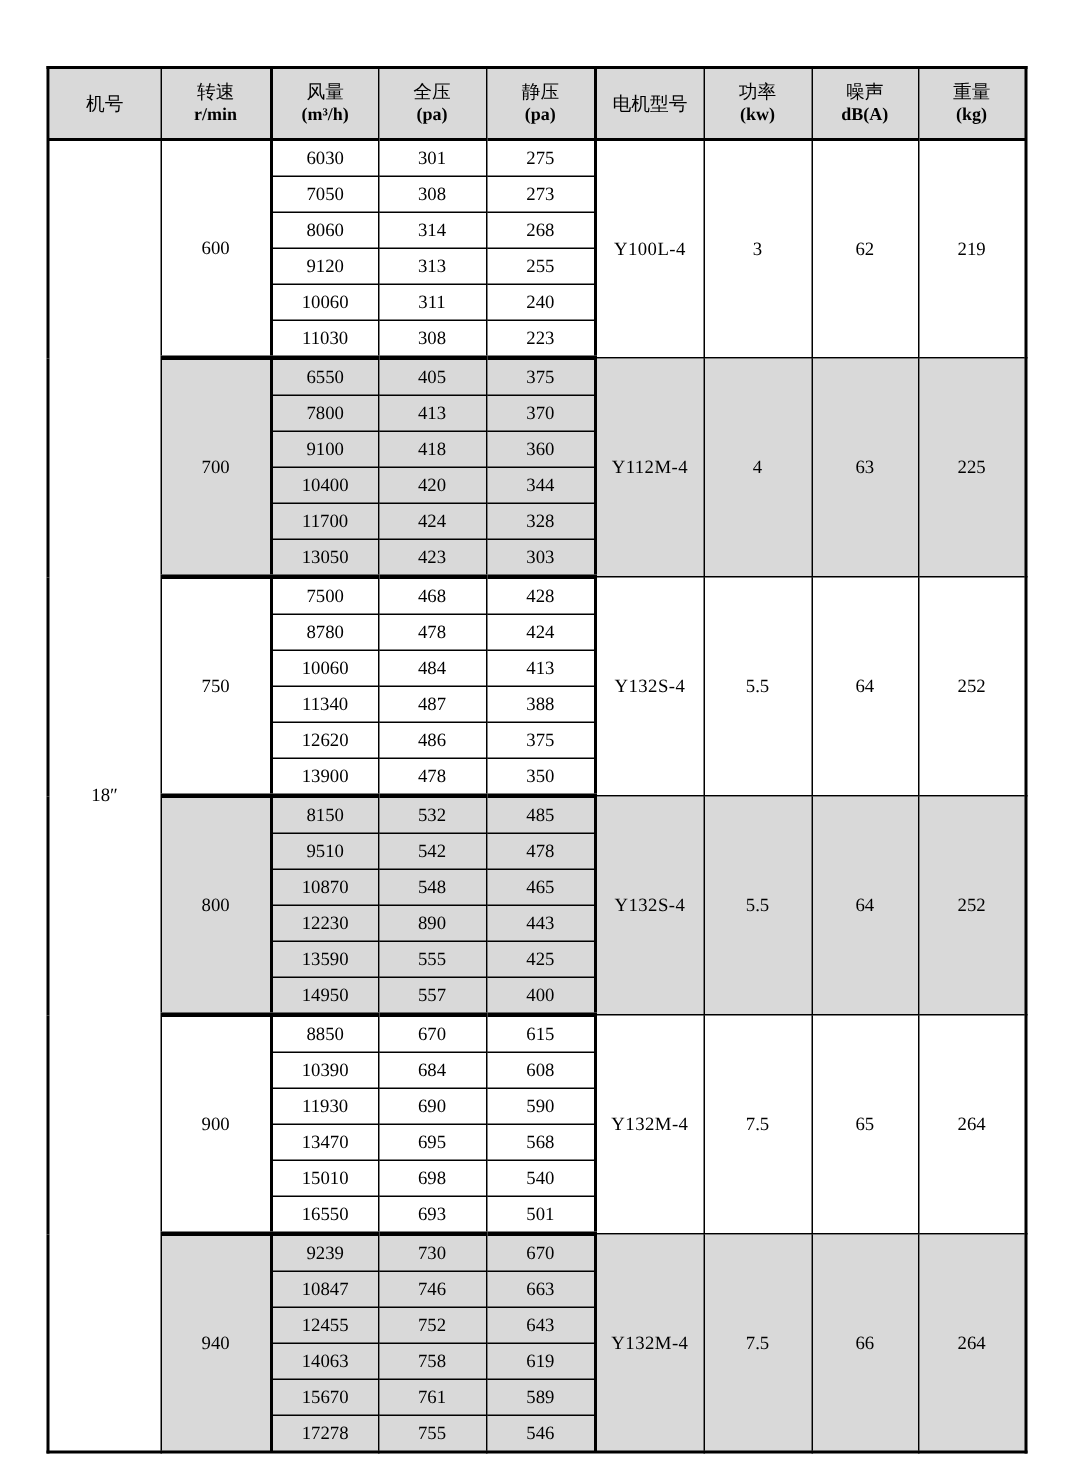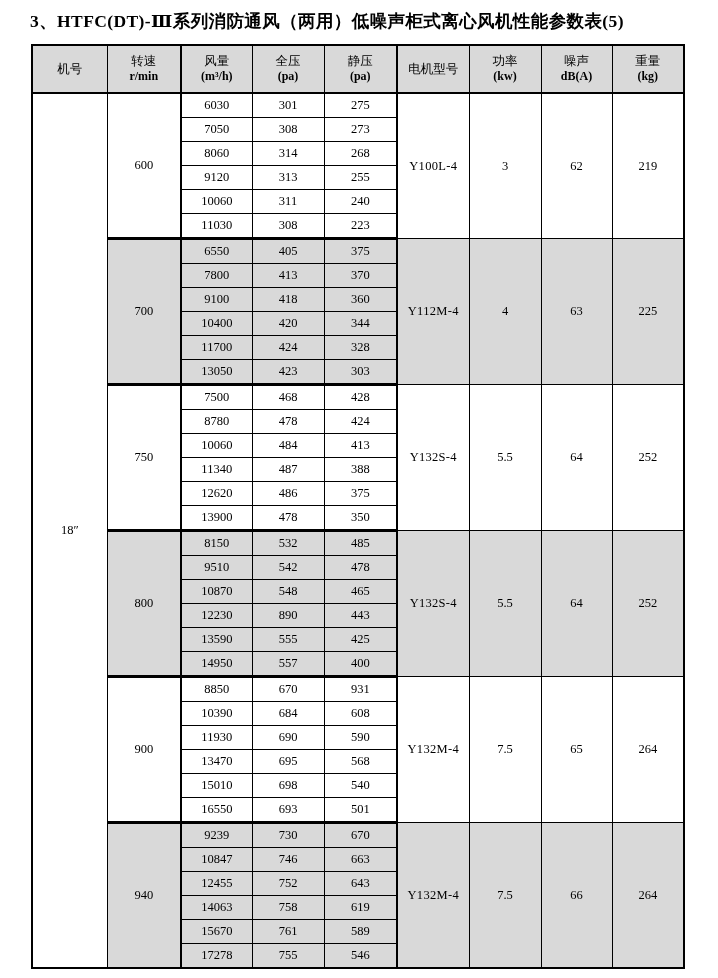--- a/index.html
+++ b/index.html
@@ -39,21 +39,20 @@
   .vthick-r{border-right:2.5px solid #000 !important;margin-left:48px;}
   
   .gtop{border-top:3px solid #000 !important;}
   .machine-cell{background:#ffffff;font-size:13px;margin-top:24px;}
   .motor-cell{letter-spacing:0.3px;}
 </style>
 </head>
 <body>
 
 <div class="page">
-  <div class="doc-title">3、HTFC(DT)-Ⅲ系列消防通风（两用）低噪声柜式离心风机性能参数表(5)</div>
 
   <table class="params">
     <colgroup>
       <col style="width:75px">
         <col style="width:74px">
         <col style="width:71px">
       <col style="width:72px">
         <col style="width:73px">
         <col style="width:72px">
       <col style="width:72px">
@@ -212,21 +211,21 @@
         </tr>
         <tr>
           <td class="flow-cell vthick-l shaded">14950</td>
           <td class="total-pressure-cell shaded">557</td>
           <td class="static-pressure-cell vthick-r shaded">400</td>
         </tr>
         <tr>
           <td class="speed-cell gtop" rowspan="6">900</td>
           <td class="flow-cell vthick-l gtop">8850</td>
           <td class="total-pressure-cell gtop">670</td>
-          <td class="static-pressure-cell vthick-r gtop">931</td>
+          <td class="static-pressure-cell vthick-r gtop">615</td>
           <td class="motor-cell" rowspan="6">Y132M-4</td>
           <td class="power-cell" rowspan="6">7.5</td>
           <td class="noise-cell" rowspan="6">65</td>
           <td class="weight-cell" rowspan="6">264</td>
         </tr>
         <tr>
           <td class="flow-cell vthick-l">10390</td>
           <td class="total-pressure-cell">684</td>
           <td class="static-pressure-cell vthick-r">608</td>
         </tr>

